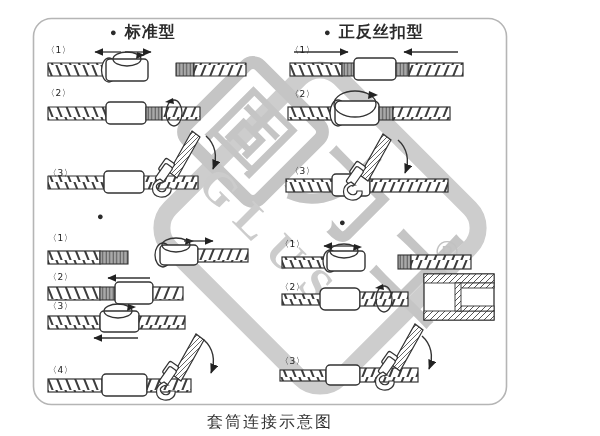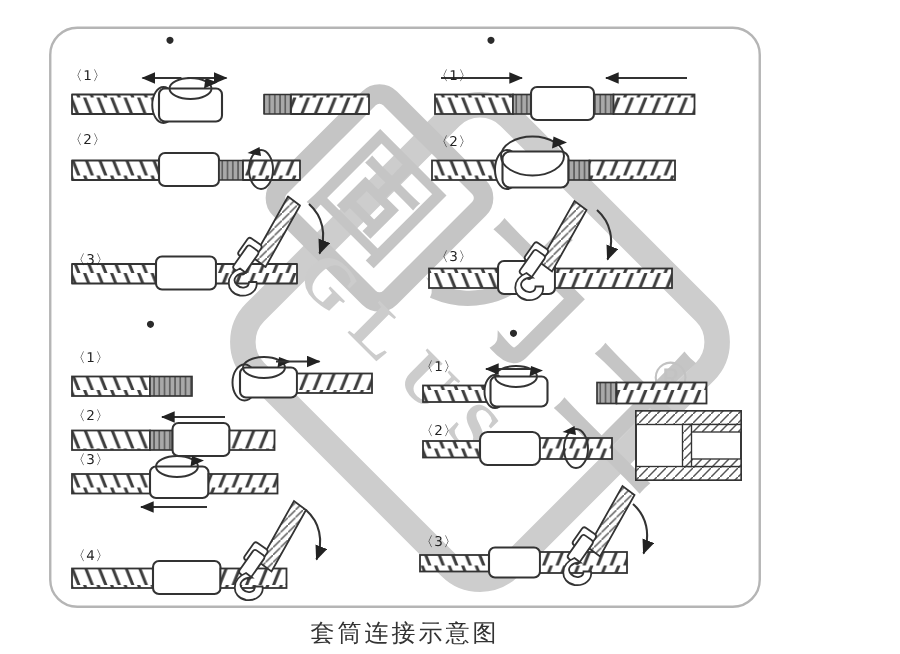--- a/index.html
+++ b/index.html
@@ -212,23 +212,25 @@
       <rect x="326" y="365" width="34" height="20" rx="4" fill="#fff" stroke="#333" stroke-width="1.4"></rect>
       <rect x="360" y="368" width="58" height="14" fill="url(#rr)" stroke="#333" stroke-width="1.2"></rect>
       <use href="#wrench" transform="translate(386,375)"></use>
       <use href="#curve" transform="translate(422,336)"></use>
     </g>
   </g>
 </svg>
 
 <div class="hdr" style="left:110px;top:22px">
   <span class="dot">●</span>
+  <span>标准型</span>
 </div>
 <div class="hdr" style="left:324px;top:22px">
   <span class="dot">●</span>
+  <span>正反丝扣型</span>
 </div>
 <div class="hdr" style="left:97px;top:211px">
   <span class="dot">●</span>
 </div>
 <div class="hdr" style="left:339px;top:217px">
   <span class="dot">●</span>
 </div>
 
 <span class="step" style="left:46px;top:44px">〈1〉</span>
 <span class="step" style="left:46px;top:87px">〈2〉</span>

